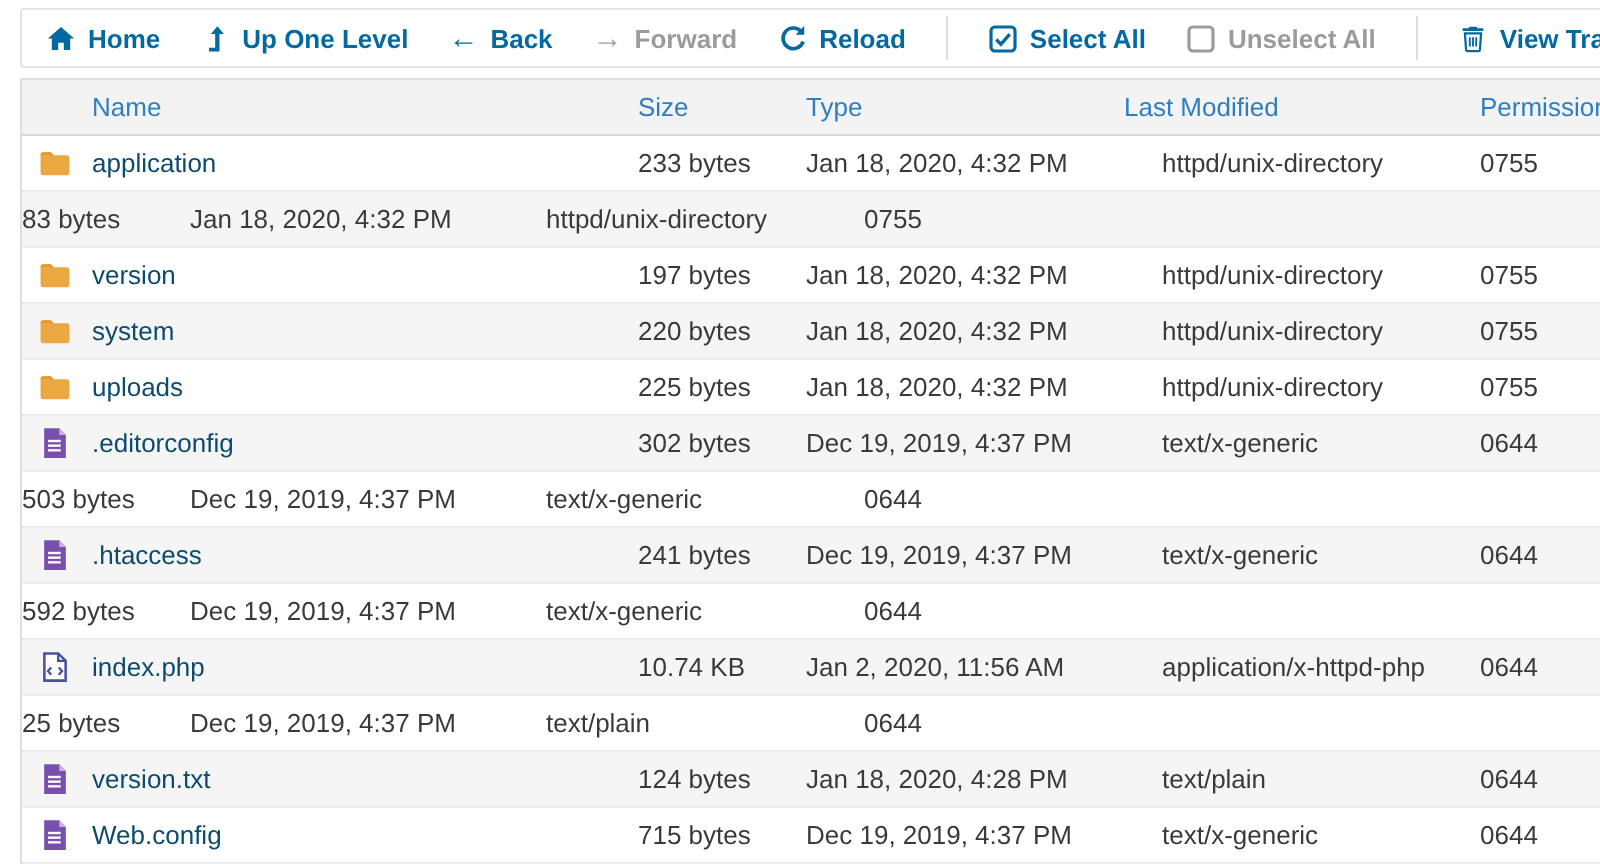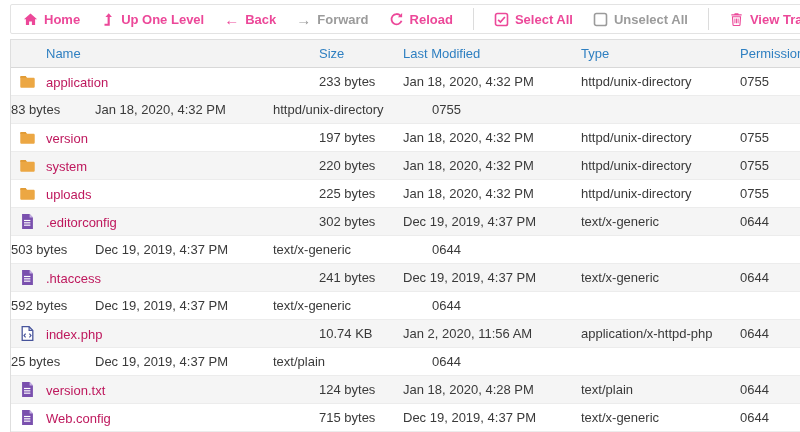--- a/index.html
+++ b/index.html
@@ -7,21 +7,21 @@
     width:800px;height:432px;overflow:hidden;background:#fff;
     font-family:"Liberation Sans",sans-serif;color:#3a3a3a;position:relative;
   }
   
   .toolbar{
     position:absolute;left:10px;top:4px;width:812px;height:30px;
     border:1px solid #e3e3e3;border-radius:2px;background:#fff;
     display:flex;align-items:center;gap:20px;padding:0 12px;box-sizing:border-box;
     font-size:13px;font-weight:600;white-space:nowrap;
   }
-  .tb-btn{display:flex;align-items:center;gap:6px;color:#ec4899;cursor:pointer;}
+  .tb-btn{display:flex;align-items:center;gap:6px;color:#0369a1;cursor:pointer;}
   .tb-btn.disabled{color:#9b9b9b;cursor:default;}
   .tb-btn .tbi{display:inline-flex;width:15px;height:15px;align-items:center;justify-content:center;}
   .tb-btn .tbi svg{width:15px;height:15px;display:block;}
   .tb-btn .tbi.txt{font-size:15px;font-weight:700;line-height:1;}
   .tb-sep{width:1px;height:22px;background:#dcdcdc;flex:none;}
   
   .ftable{
     position:absolute;left:10px;top:39px;width:829px;
     border:1px solid #dedede;border-bottom:none;box-sizing:border-box;background:#fff;
     font-size:13px;
@@ -29,29 +29,29 @@
   .thead{
     display:flex;height:28px;align-items:center;background:#f3f3f3;
     border-bottom:1px solid #d8d8d8;color:#2e7fc1;box-sizing:border-box;
   }
   .trow{
     display:flex;height:28px;align-items:center;border-bottom:1px solid #ececec;
     box-sizing:border-box;background:#fff;cursor:default;
   }
   .trow:nth-child(even){background:#f5f5f5;}
   .cell{flex:none;overflow:hidden;white-space:nowrap;}
-  .c-name{width:308px;display:flex;align-items:flex-end;padding-left:8px;box-sizing:border-box;}
+  .c-name{width:308px;display:flex;align-items:center;padding-left:8px;box-sizing:border-box;}
   .c-size{width:84px;}
   .c-mod{width:178px;}
   .c-type{width:159px;}
   .c-perm{width:100px;}
   .h-name-label{margin-left:27px;}
   .ficon{display:inline-flex;width:17px;height:17px;margin-right:10px;flex:none;}
   .ficon svg{width:17px;height:17px;display:block;}
-  .fname{color:#be185d;}
+  .fname{color:#0c4a6e;}
 </style>
 </head>
 <body>
 
 <div class="toolbar" id="toolbar">
     <div class="tb-btn">
       <span class="tbi">
         <svg viewBox="0 0 16 16">
           <path fill="currentColor" d="M8 1.6 15 7.7h-2.1v6.2H9.5V10H6.5v3.9H3.1V7.7H1z"></path>
         </svg>
@@ -113,22 +113,22 @@
       <span>View Trash</span>
     </div>
   </div>
 
 <div class="ftable">
   <div class="thead" id="thead">
       <div class="cell c-name">
         <span class="h-name-label">Name</span>
       </div>
       <div class="cell c-size"><span>Size</span></div>
+      <div class="cell c-type"><span>Type</span></div>
       <div class="cell c-mod"><span>Last Modified</span></div>
-      <div class="cell c-type"><span>Type</span></div>
       <div class="cell c-perm"><span>Permissions</span></div>
     </div>
   <div id="tbody">
       <div class="trow">
         <div class="cell c-name">
           <span class="ficon">
             <svg viewBox="0 0 16 16">
               <path fill="#eca743" d="M1.2 4.1c0-.7.5-1.2 1.2-1.2h3.2c.4 0 .7.1.9.4l.9 1.1h6.2c.7 0 1.2.5 1.2 1.2v7c0 .7-.5 1.2-1.2 1.2H2.4c-.7 0-1.2-.5-1.2-1.2z"></path>
               <path fill="#e09a35" d="M1.2 4.1c0-.7.5-1.2 1.2-1.2h3.2c.4 0 .7.1.9.4l.9 1.1H1.2z"></path>
             </svg>

